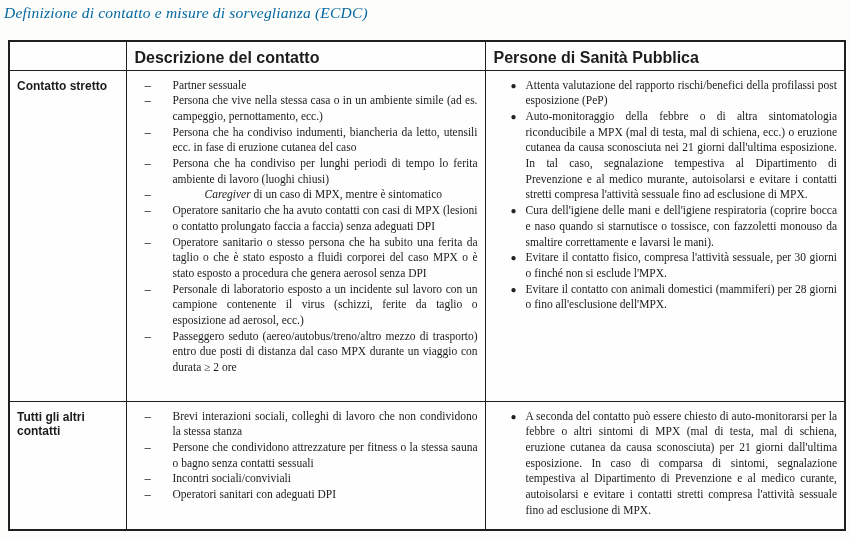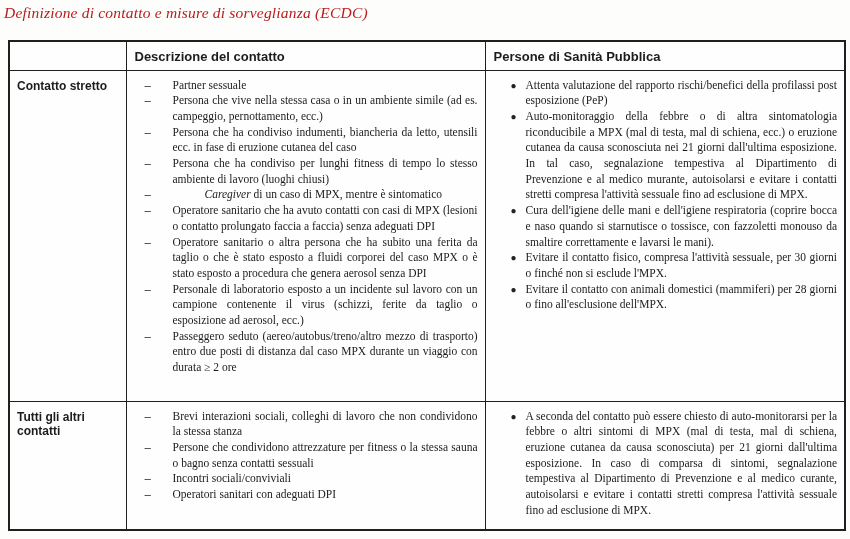--- a/index.html
+++ b/index.html
@@ -13,21 +13,21 @@
     position: relative;
     overflow: hidden;
   }
   .doc-title {
     position: absolute;
     left: 4px;
     top: 4px;
     font-family: "Liberation Serif", serif;
     font-style: italic;
     font-size: 15.5px;
-    color: #b91c1c;
+    color: #0369a1;
     letter-spacing: 0.2px;
   }
   table.main-table {
     position: absolute;
     left: 8px;
     top: 40px;
     width: 836px;
     border-collapse: collapse;
     table-layout: fixed;
     background: #fefefe;
@@ -35,21 +35,21 @@
   .main-table th, .main-table td {
     border: 1.6px solid #1f1f1f;
     vertical-align: top;
     text-align: left;
   }
   .main-table {
     border: 2px solid #1f1f1f;
   }
   thead th {
     height: 29px;
-    font-size: 13px;
+    font-size: 16px;
     font-weight: bold;
     padding: 7px 4px 0 8px;
     box-sizing: border-box;
   }
   tbody tr.row-0 { height: 331px; }
   tbody tr.row-1 { height: 129px; }
   th.rowlabel {
     font-size: 12px;
     font-weight: bold;
     padding: 8px 5px 8px 7px;
@@ -106,33 +106,33 @@
           <div class="item">
             <span class="marker">–</span>
             <span class="txt">Persona che vive nella stessa casa o in un ambiente simile (ad es. campeggio, pernottamento, ecc.)</span>
           </div>
           <div class="item">
             <span class="marker">–</span>
             <span class="txt">Persona che ha condiviso indumenti, biancheria da letto, utensili ecc. in fase di eruzione cutanea del caso</span>
           </div>
           <div class="item">
             <span class="marker">–</span>
-            <span class="txt">Persona che ha condiviso per lunghi fitness di tempo lo stesso ambiente di lavoro (luoghi chiusi)</span>
+            <span class="txt">Persona che ha condiviso per lunghi periodi di tempo lo ferita ambiente di lavoro (luoghi chiusi)</span>
           </div>
           <div class="item">
             <span class="marker">–</span>
             <span class="txt"><i>Caregiver</i><span> di un caso di MPX, mentre è sintomatico</span></span>
           </div>
           <div class="item">
             <span class="marker">–</span>
             <span class="txt">Operatore sanitario che ha avuto contatti con casi di MPX (lesioni o contatto prolungato faccia a faccia) senza adeguati DPI</span>
           </div>
           <div class="item">
             <span class="marker">–</span>
-            <span class="txt">Operatore sanitario o altra persona che ha subito una ferita da taglio o che è stato esposto a fluidi corporei del caso MPX o è stato esposto a procedura che genera aerosol senza DPI</span>
+            <span class="txt">Operatore sanitario o stesso persona che ha subito una ferita da taglio o che è stato esposto a fluidi corporei del caso MPX o è stato esposto a procedura che genera aerosol senza DPI</span>
           </div>
           <div class="item">
             <span class="marker">–</span>
             <span class="txt">Personale di laboratorio esposto a un incidente sul lavoro con un campione contenente il virus (schizzi, ferite da taglio o esposizione ad aerosol, ecc.)</span>
           </div>
           <div class="item">
             <span class="marker">–</span>
             <span class="txt">Passeggero seduto (aereo/autobus/treno/altro mezzo di trasporto) entro due posti di distanza dal caso MPX durante un viaggio con durata ≥ 2 ore</span>
           </div>
         </td>

